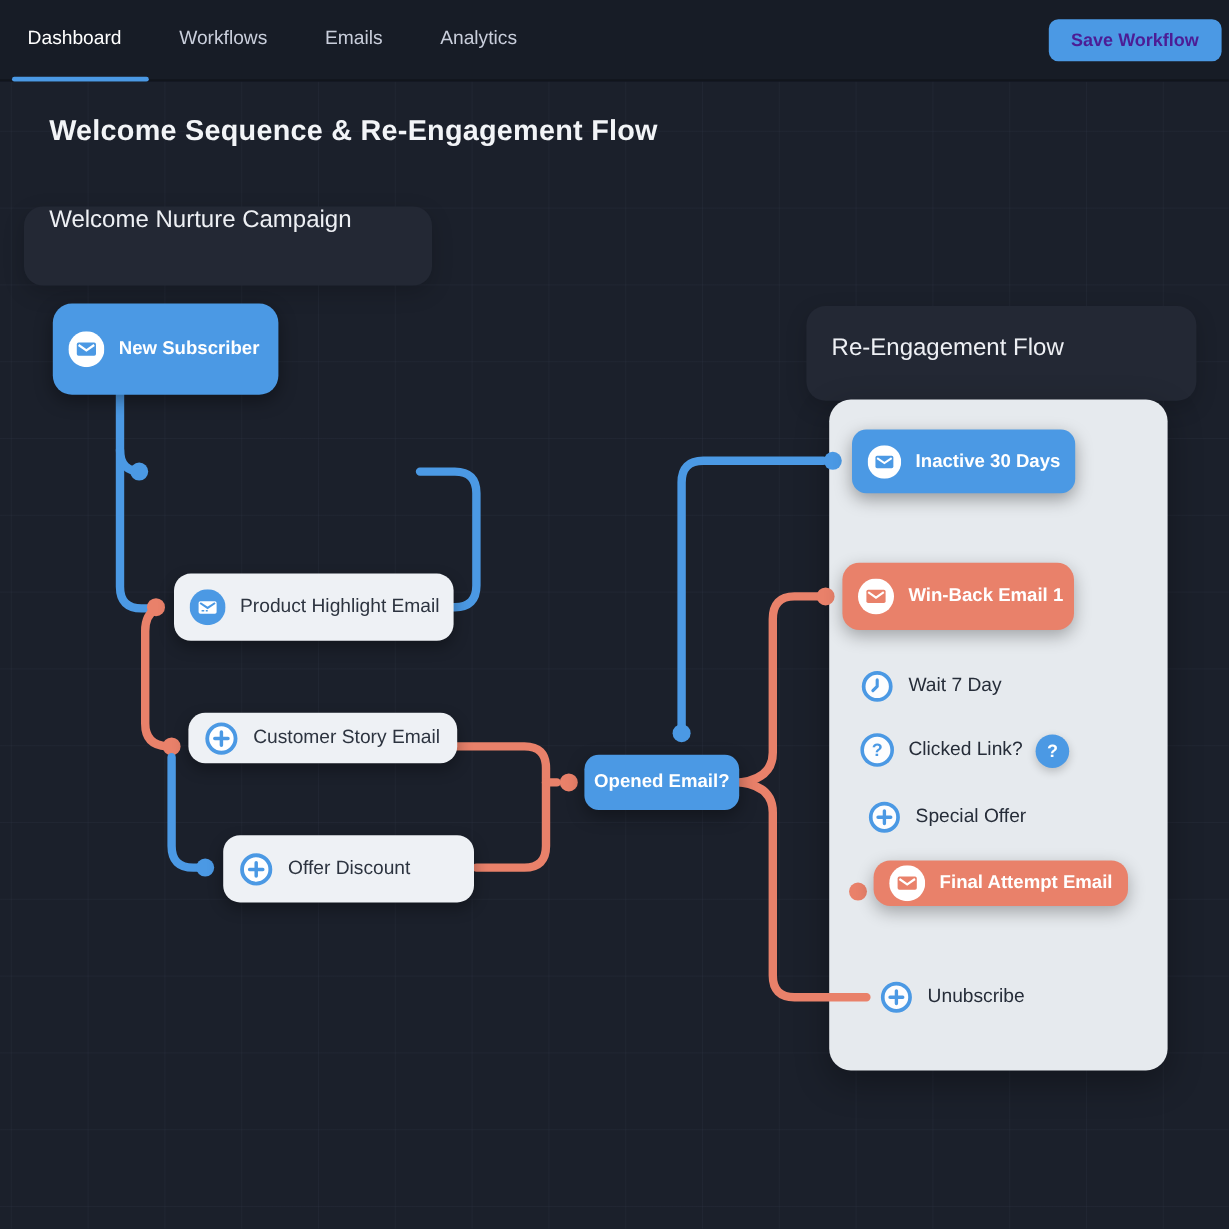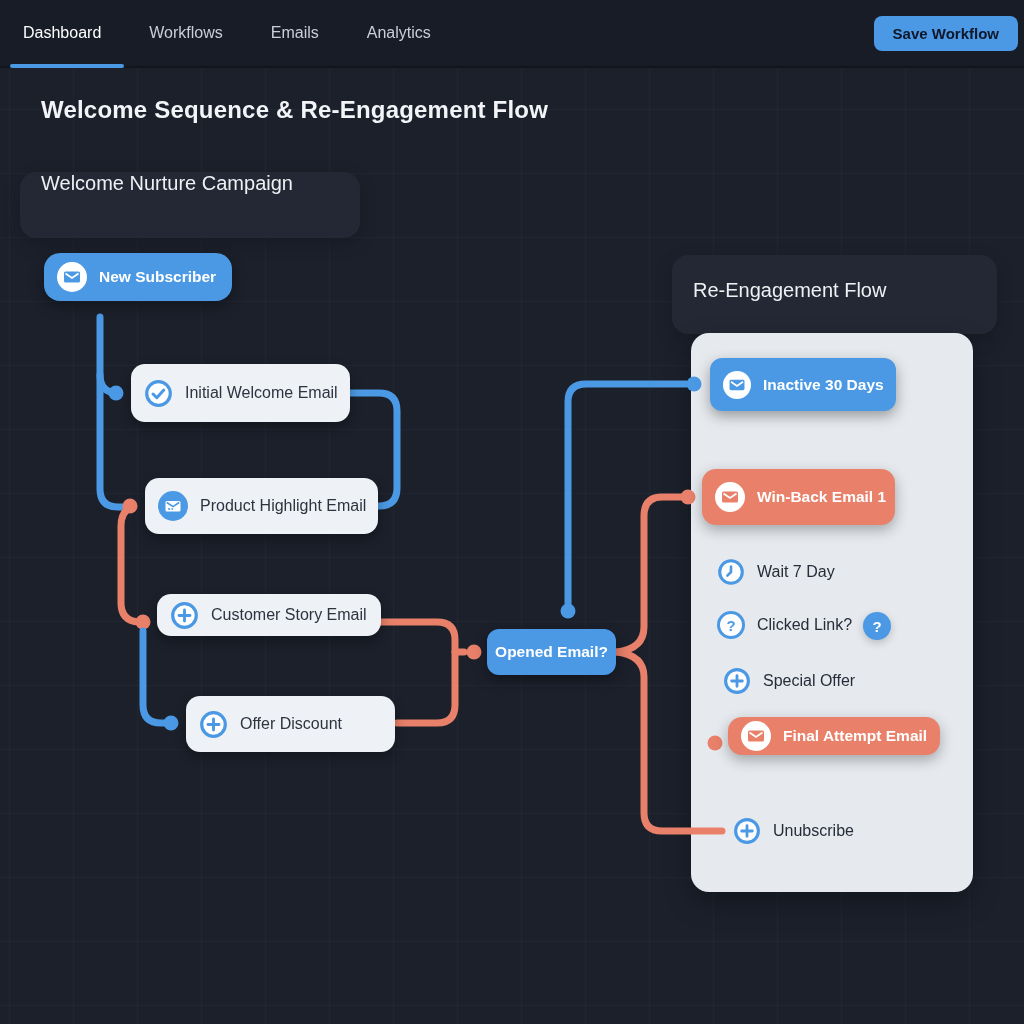--- a/index.html
+++ b/index.html
@@ -7,21 +7,21 @@
     background:var(--bg); font-family:"Liberation Sans", sans-serif; }
 
   
   .nav { position:relative; height:68px; background:var(--nav-bg);
     display:flex; align-items:center; padding:0 6px 0 23px;
     border-bottom:2px solid rgba(0,0,0,.25); z-index:10; }
   .nav-item { font-size:16px; color:#c9cedb; margin-right:48px; cursor:pointer; }
   .nav-item.active { color:#ffffff; }
   .nav-underline { position:absolute; left:10px; bottom:-2px; width:114px; height:4px;
     background:var(--accent-blue); border-radius:2px; }
-  .save-btn { margin-left:auto; background:var(--accent-blue); color:#0f172a;
+  .save-btn { margin-left:auto; background:var(--accent-blue); color:#4c1d95;
     font-size:15px; font-weight:700; border:none; border-radius:8px;
     padding:9px 19px; cursor:pointer; }
 
   
   .canvas { position:relative; width:1024px; height:956px;
     background-image:
       linear-gradient(rgba(125,140,165,0.055) 1px, transparent 1px),
       linear-gradient(90deg, rgba(125,140,165,0.055) 1px, transparent 1px);
     background-size:64px 64px; background-position:9px 41px;padding-left:12px; }
 
@@ -51,21 +51,21 @@
     padding-left:13px; z-index:3; cursor:pointer; }
   .node-blue { background:var(--accent-blue); border-radius:14px;
     box-shadow:0 5px 14px rgba(0,0,0,.35); }
   .node-orange { background:var(--accent-orange); border-radius:14px;
     box-shadow:0 5px 14px rgba(0,0,0,.3); }
   .node-light { background:var(--node-light); border-radius:14px;
     box-shadow:0 5px 12px rgba(0,0,0,.32); }
   .node-blue .lbl, .node-orange .lbl { color:#fff; font-size:15.5px; font-weight:700; }
   .node-light .lbl { color:var(--text-dark); font-size:16px; font-weight:500; }
 
-  .n-new        { left:44px;  top:185px; width:188px; height:48px; border-radius:16px; }
+  .n-new        { left:44px;  top:185px; width:188px; height:76px; border-radius:16px; }
   .n-initial    { left:131px; top:296px; width:219px; height:58px; }
   .n-product    { left:145px; top:410px; width:233px; height:56px; }
   .n-story      { left:157px; top:526px; width:224px; height:42px; }
   .n-offer      { left:186px; top:628px; width:209px; height:56px; }
   .n-opened     { left:487px; top:561px; width:129px; height:46px; border-radius:12px;
                   justify-content:center; padding-left:0; }
   .n-inactive   { left:710px; top:290px; width:186px; height:53px; border-radius:12px; }
   .n-winback    { left:702px; top:401px; width:193px; height:56px; }
   .n-final      { left:728px; top:649px; width:212px; height:38px; }
 
@@ -147,29 +147,20 @@
     <span class="icon">
       <svg width="30" height="30" viewBox="0 0 30 30">
           <circle cx="15" cy="15" r="15" fill="#fff"></circle>
           <rect class="fill-b" x="7" y="9.5" width="16" height="11" rx="1.5"></rect>
           <path class="stk-w" d="M8.5 11.5 L15 16 L21.5 11.5" fill="none" stroke-width="1.8"></path>
         </svg>
     </span>
     <span class="lbl">New Subscriber</span>
   </div>
 
-  <div class="node node-light n-initial">
-    <span class="icon">
-      <svg width="29" height="29" viewBox="0 0 29 29">
-          <circle class="stk-b" cx="14.5" cy="14.5" r="11.8" fill="#fff" stroke-width="3.2"></circle>
-          <path class="stk-b" d="M9 15 l3.8 3.7 L19.8 11" fill="none" stroke-width="3" stroke-linecap="round" stroke-linejoin="round"></path>
-        </svg>
-    </span>
-    <span class="lbl">Initial Welcome Email</span>
-  </div>
 
   <div class="node node-light n-product">
     <span class="icon">
       <svg width="30" height="30" viewBox="0 0 30 30">
           <circle class="fill-b" cx="15" cy="15" r="15"></circle>
           <rect x="7.5" y="10" width="15" height="10.5" rx="1.5" fill="#fff"></rect>
           <path class="stk-b" d="M8.8 11.5 L15 15.6 L21.2 11.5" fill="none" stroke-width="1.7"></path>
           <path class="stk-b" d="M10 18 h2.2 M13.5 18 h1.6" stroke-width="1.3"></path>
         </svg>
     </span>

